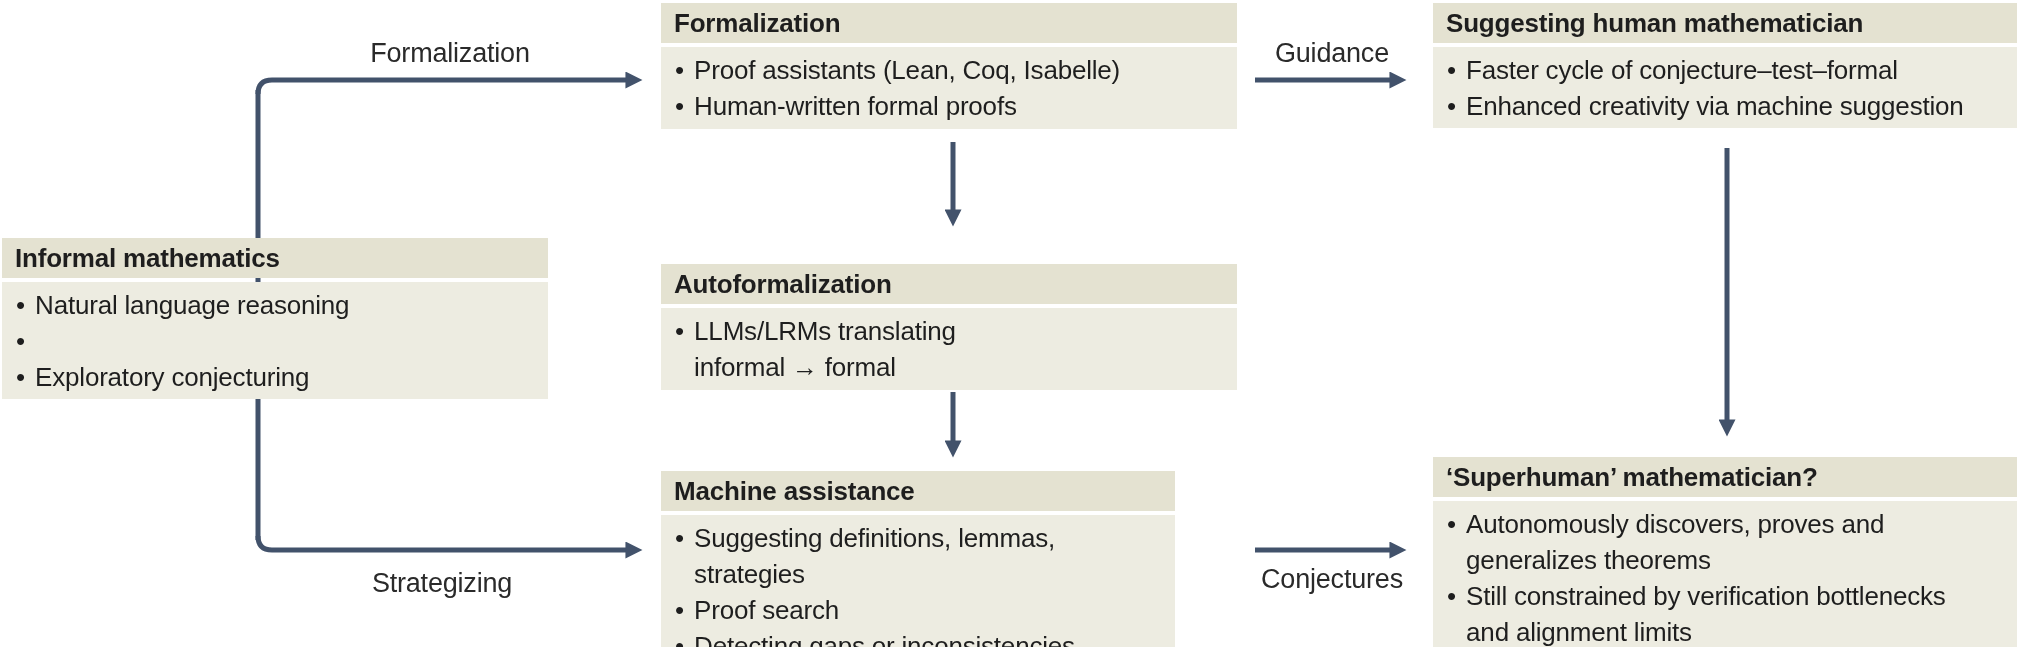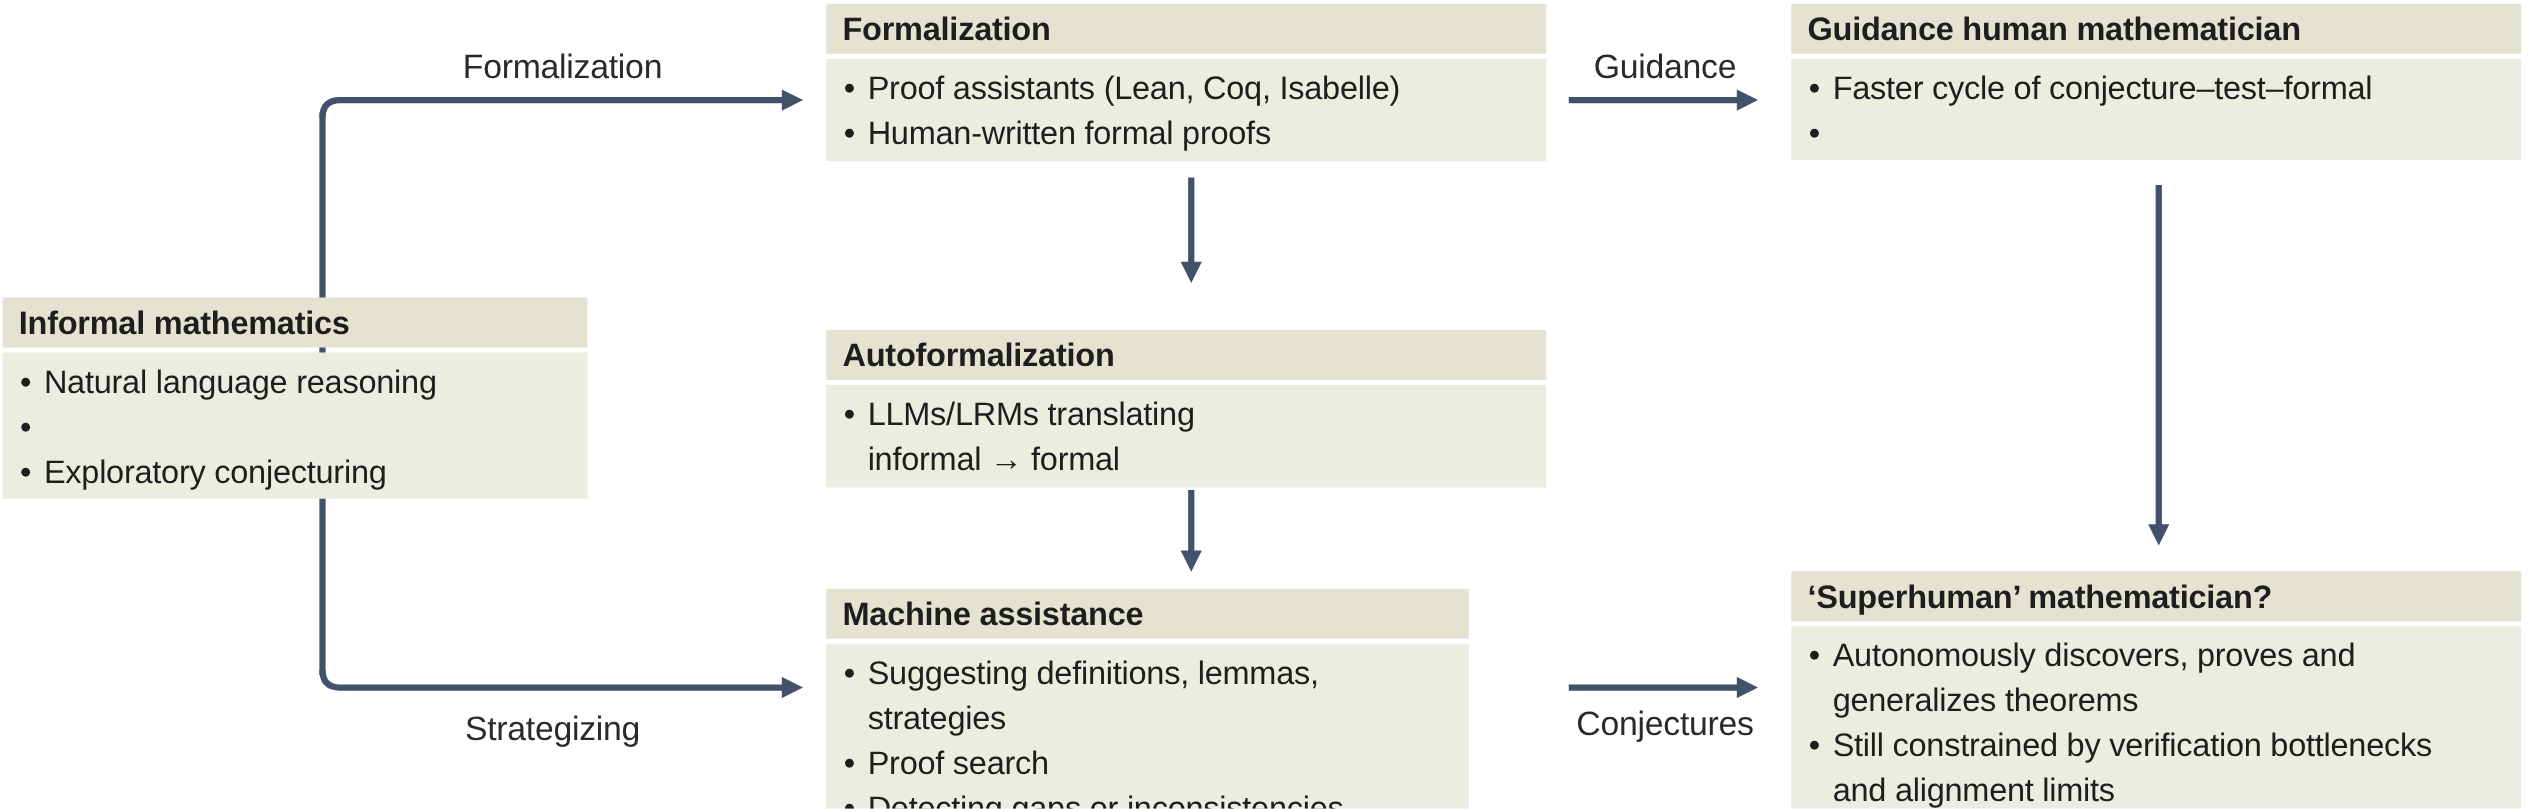--- a/index.html
+++ b/index.html
@@ -88,21 +88,21 @@
     <path d="M1255,550 L1392,550" stroke="#42526b" stroke-width="5" fill="none" marker-end="url(#head)"></path>
 
     <path d="M1727,148 L1727,422" stroke="#42526b" stroke-width="5" fill="none" marker-end="url(#head)"></path>
   </svg>
 
   <div class="flow-label" style="left:330px; top:38px; width:240px">Formalization</div>
   <div class="flow-label" style="left:322px; top:568px; width:240px">Strategizing</div>
   <div class="flow-label" style="left:1212px; top:564px; width:240px">Conjectures</div>
   <div class="flow-label" style="left:1212px; top:38px; width:240px">Guidance</div>
 
-  <div class="box" style="left:2px; top:238px; width:468px">
+  <div class="box" style="left:2px; top:238px; width:546px">
     <div class="box-header">Informal mathematics</div>
     <div class="box-body" style="min-height:111px">
       <div class="li">
         <span class="dot">•</span>
         <span class="li-text">Natural language reasoning</span>
       </div>
       <div class="li">
         <span class="dot">•</span>
       </div>
       <div class="li">
@@ -149,28 +149,29 @@
         <span class="li-text">Proof search</span>
       </div>
       <div class="li">
         <span class="dot">•</span>
         <span class="li-text">Detecting gaps or inconsistencies</span>
       </div>
     </div>
   </div>
 
   <div class="box" style="left:1433px; top:3px; width:584px">
-    <div class="box-header">Guidance human mathematician</div>
+    <div class="box-header">Suggesting human mathematician</div>
     <div class="box-body" style="min-height:80px">
       <div class="li">
         <span class="dot">•</span>
         <span class="li-text">Faster cycle of conjecture–test–formal</span>
       </div>
       <div class="li">
         <span class="dot">•</span>
+        <span class="li-text">Enhanced creativity via machine suggestion</span>
       </div>
     </div>
   </div>
 
   <div class="box" style="left:1433px; top:457px; width:584px">
     <div class="box-header">‘Superhuman’ mathematician?</div>
     <div class="box-body" style="min-height:144px">
       <div class="li">
         <span class="dot">•</span>
         <span class="li-text">Autonomously discovers, proves and

